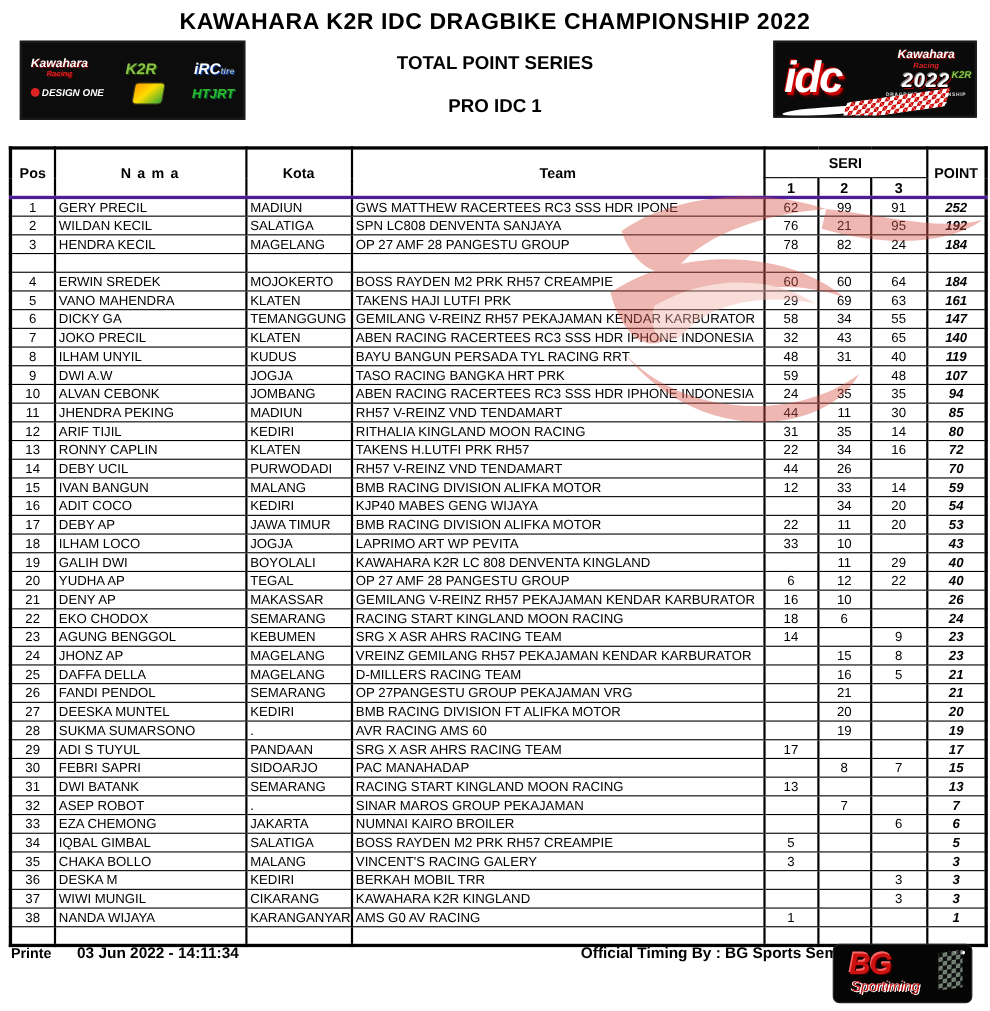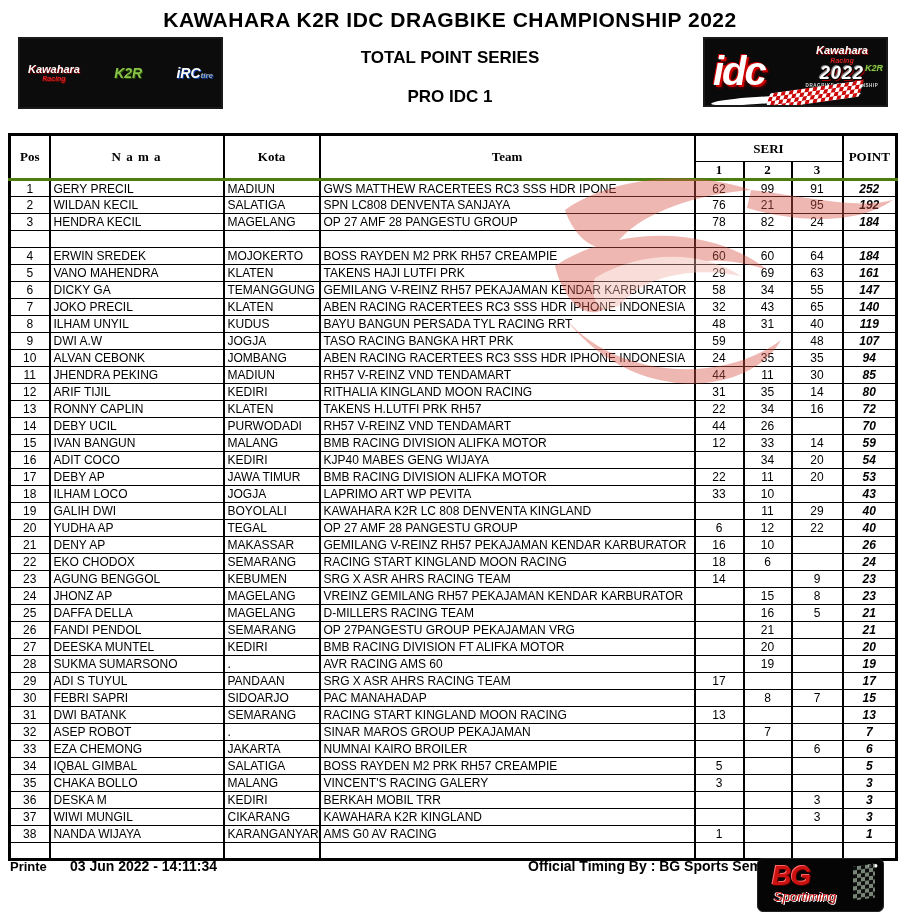--- a/index.html
+++ b/index.html
@@ -49,21 +49,21 @@
   .idc-swoosh { position:absolute; left:6px; top:56px; width:150px; height:7px; background:#fff; border-radius:50% / 100%; transform:rotate(-4deg); }
 
   
   table.results { position:absolute; left:8px; top:133px; width:887px; border-collapse:collapse;
     table-layout:fixed; border:3px solid #000; }
   table.results th, table.results td { border-left:2px solid #000; border-right:2px solid #000;
     border-top:1px solid #000; border-bottom:1px solid #000; overflow:hidden; white-space:nowrap; }
   table.results thead th { font-size:13px; font-weight:bold; text-align:center; }
   table.results thead tr.h1 th { height:27px; }
   table.results thead tr.h2 th { height:18px; }
-  table.results thead { border-bottom:3px solid #4d7c0f;font-family:Liberation Serif, serif; }
+  table.results thead { border-bottom:3px solid #4c1d95; }
   table.results td { height:17px; font-size:12px; line-height:14px; vertical-align:middle; padding:0 3px; }
   td.c-pos { text-align:center; font-size:12px; }
   td.c-nama, td.c-kota, td.c-team { text-align:left; }
   td.c-s { text-align:center; font-size:13px; }
   td.c-point { text-align:center; font-size:13px; font-weight:bold; font-style:italic; }
   th.nama-h { letter-spacing:1px; }
 
   
   .watermark { position:absolute; left:525px; top:168px; width:372px; height:230px;
     pointer-events:none; opacity:0.42; z-index:5; }
@@ -97,20 +97,25 @@
   <div class="logo-left">
     <div class="logo-row">
       <span class="lg lg-kawahara">
         <span>Kawahara</span>
         <span class="sub">Racing</span>
       </span>
       <span class="lg lg-k2r">K2R</span>
       <span class="lg lg-irc">
         <span>iRC</span><span class="tire">tire</span>
       </span>
+    </div>
+    <div class="logo-row">
+      <span class="lg lg-design"><span class="dot"></span><span>DESIGN ONE</span></span>
+      <span class="lg-emblem"></span>
+      <span class="lg lg-htjrt">HTJRT</span>
     </div>
   </div>
 
   <div class="logo-right">
     <div class="idc-main">idc</div>
     <div class="idc-side">
       <div class="idc-kawahara">Kawahara</div>
       <div class="idc-racing">Racing</div>
       <div class="idc-year">2022</div>
       <div class="idc-sub">DRAGBIKE CHAMPIONSHIP</div>

